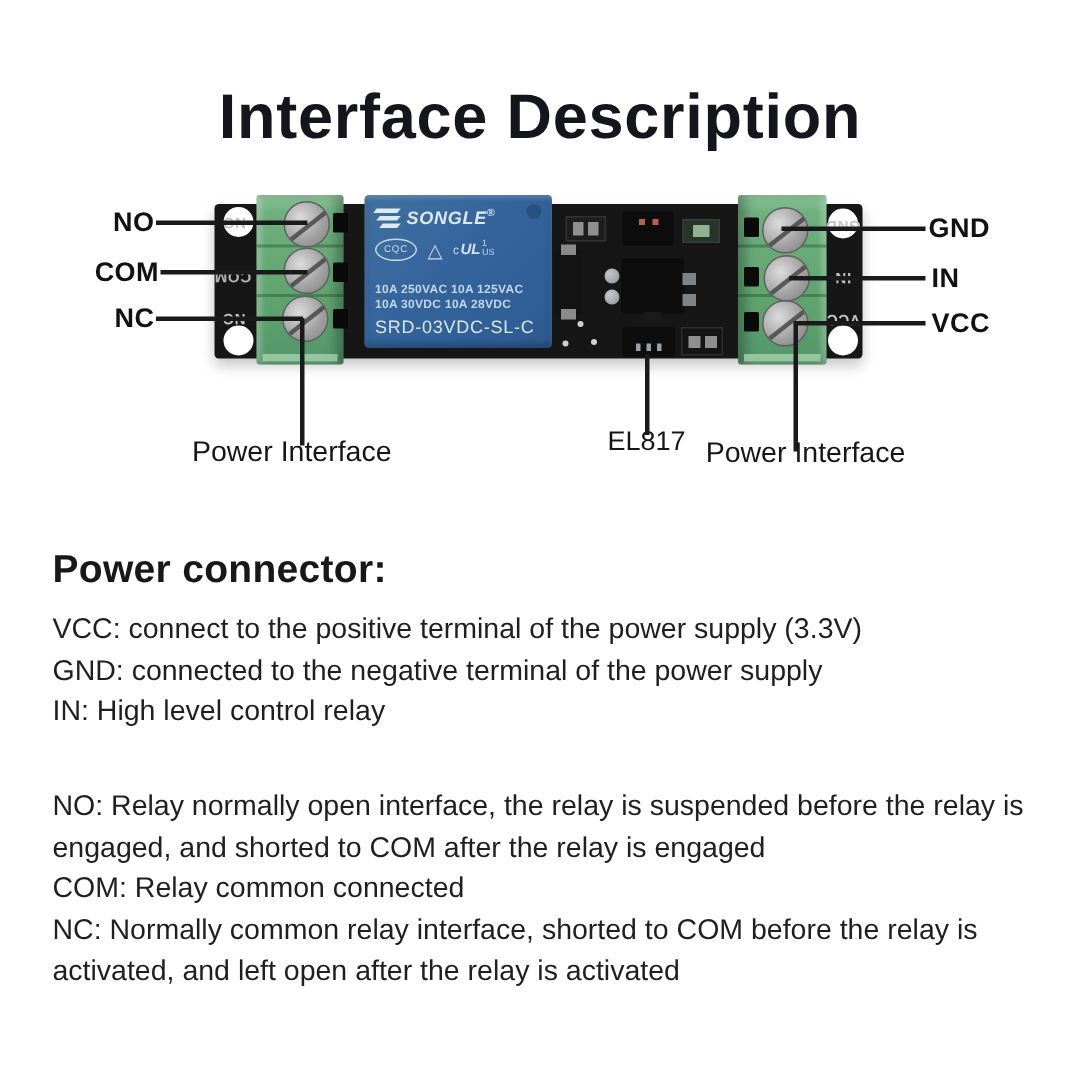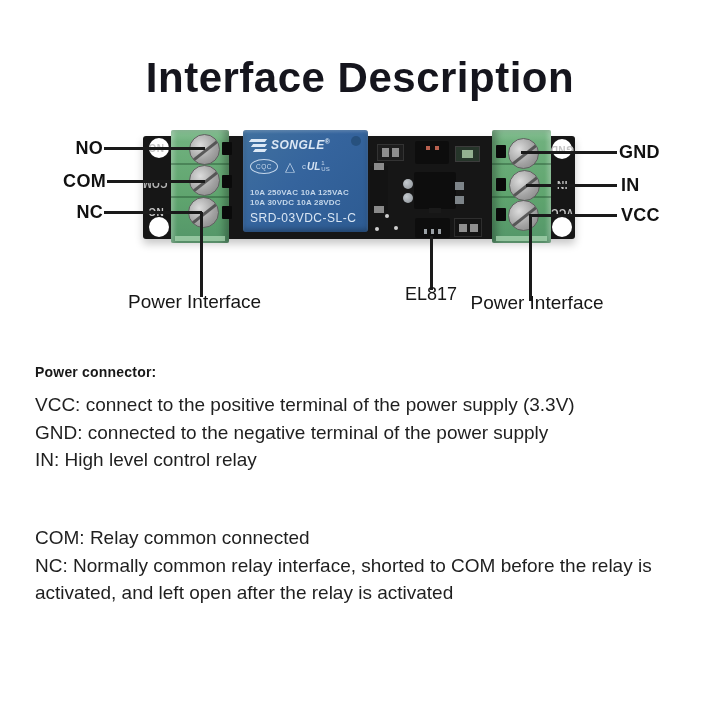--- a/index.html
+++ b/index.html
@@ -120,21 +120,21 @@
   .lbl-gnd{left:619px;top:142px;}
   .lbl-in{left:621px;top:175px;}
   .lbl-vcc{left:621px;top:205px;}
   .arealbl{font-size:19px;font-weight:500;color:#161616;text-align:center;}
   .lbl-load{left:112px;top:291px;width:165px;}
   .lbl-el{left:386px;top:284px;width:90px;font-size:18px;}
   .lbl-power{left:448px;top:292px;width:178px;}
 
   
   .section{left:35px;width:655px;}
-  .section h2{margin:0 0 11px 0;font-size:14px;font-weight:700;color:#181818;letter-spacing:0.2px;}
+  .section h2{margin:0 0 11px 0;font-size:26px;font-weight:700;color:#181818;letter-spacing:0.2px;}
   .section p{margin:0;font-size:19px;line-height:27.5px;color:#1f1f1f;}
   .section-power{top:364px;}
   .section-load{top:524px;max-width:655px;}
 </style>
 </head>
 <body>
 
 <div id="canvas">
 
   <h1 class="abs page-title">Interface Description</h1>
@@ -258,17 +258,18 @@
   </div>
 
   <div class="abs section section-power">
     <h2>Power connector:</h2>
     <p>VCC: connect to the positive terminal of the power supply (3.3V)</p>
     <p>GND: connected to the negative terminal of the power supply</p>
     <p>IN: High level control relay</p>
   </div>
 
   <div class="abs section section-load">
+    <p>NO: Relay normally open interface, the relay is suspended before the relay is engaged, and shorted to COM after the relay is engaged</p>
     <p>COM: Relay common connected</p>
     <p>NC: Normally common relay interface, shorted to COM before the relay is activated, and left open after the relay is activated</p>
   </div>
 
 </div>
 
 </body></html>

